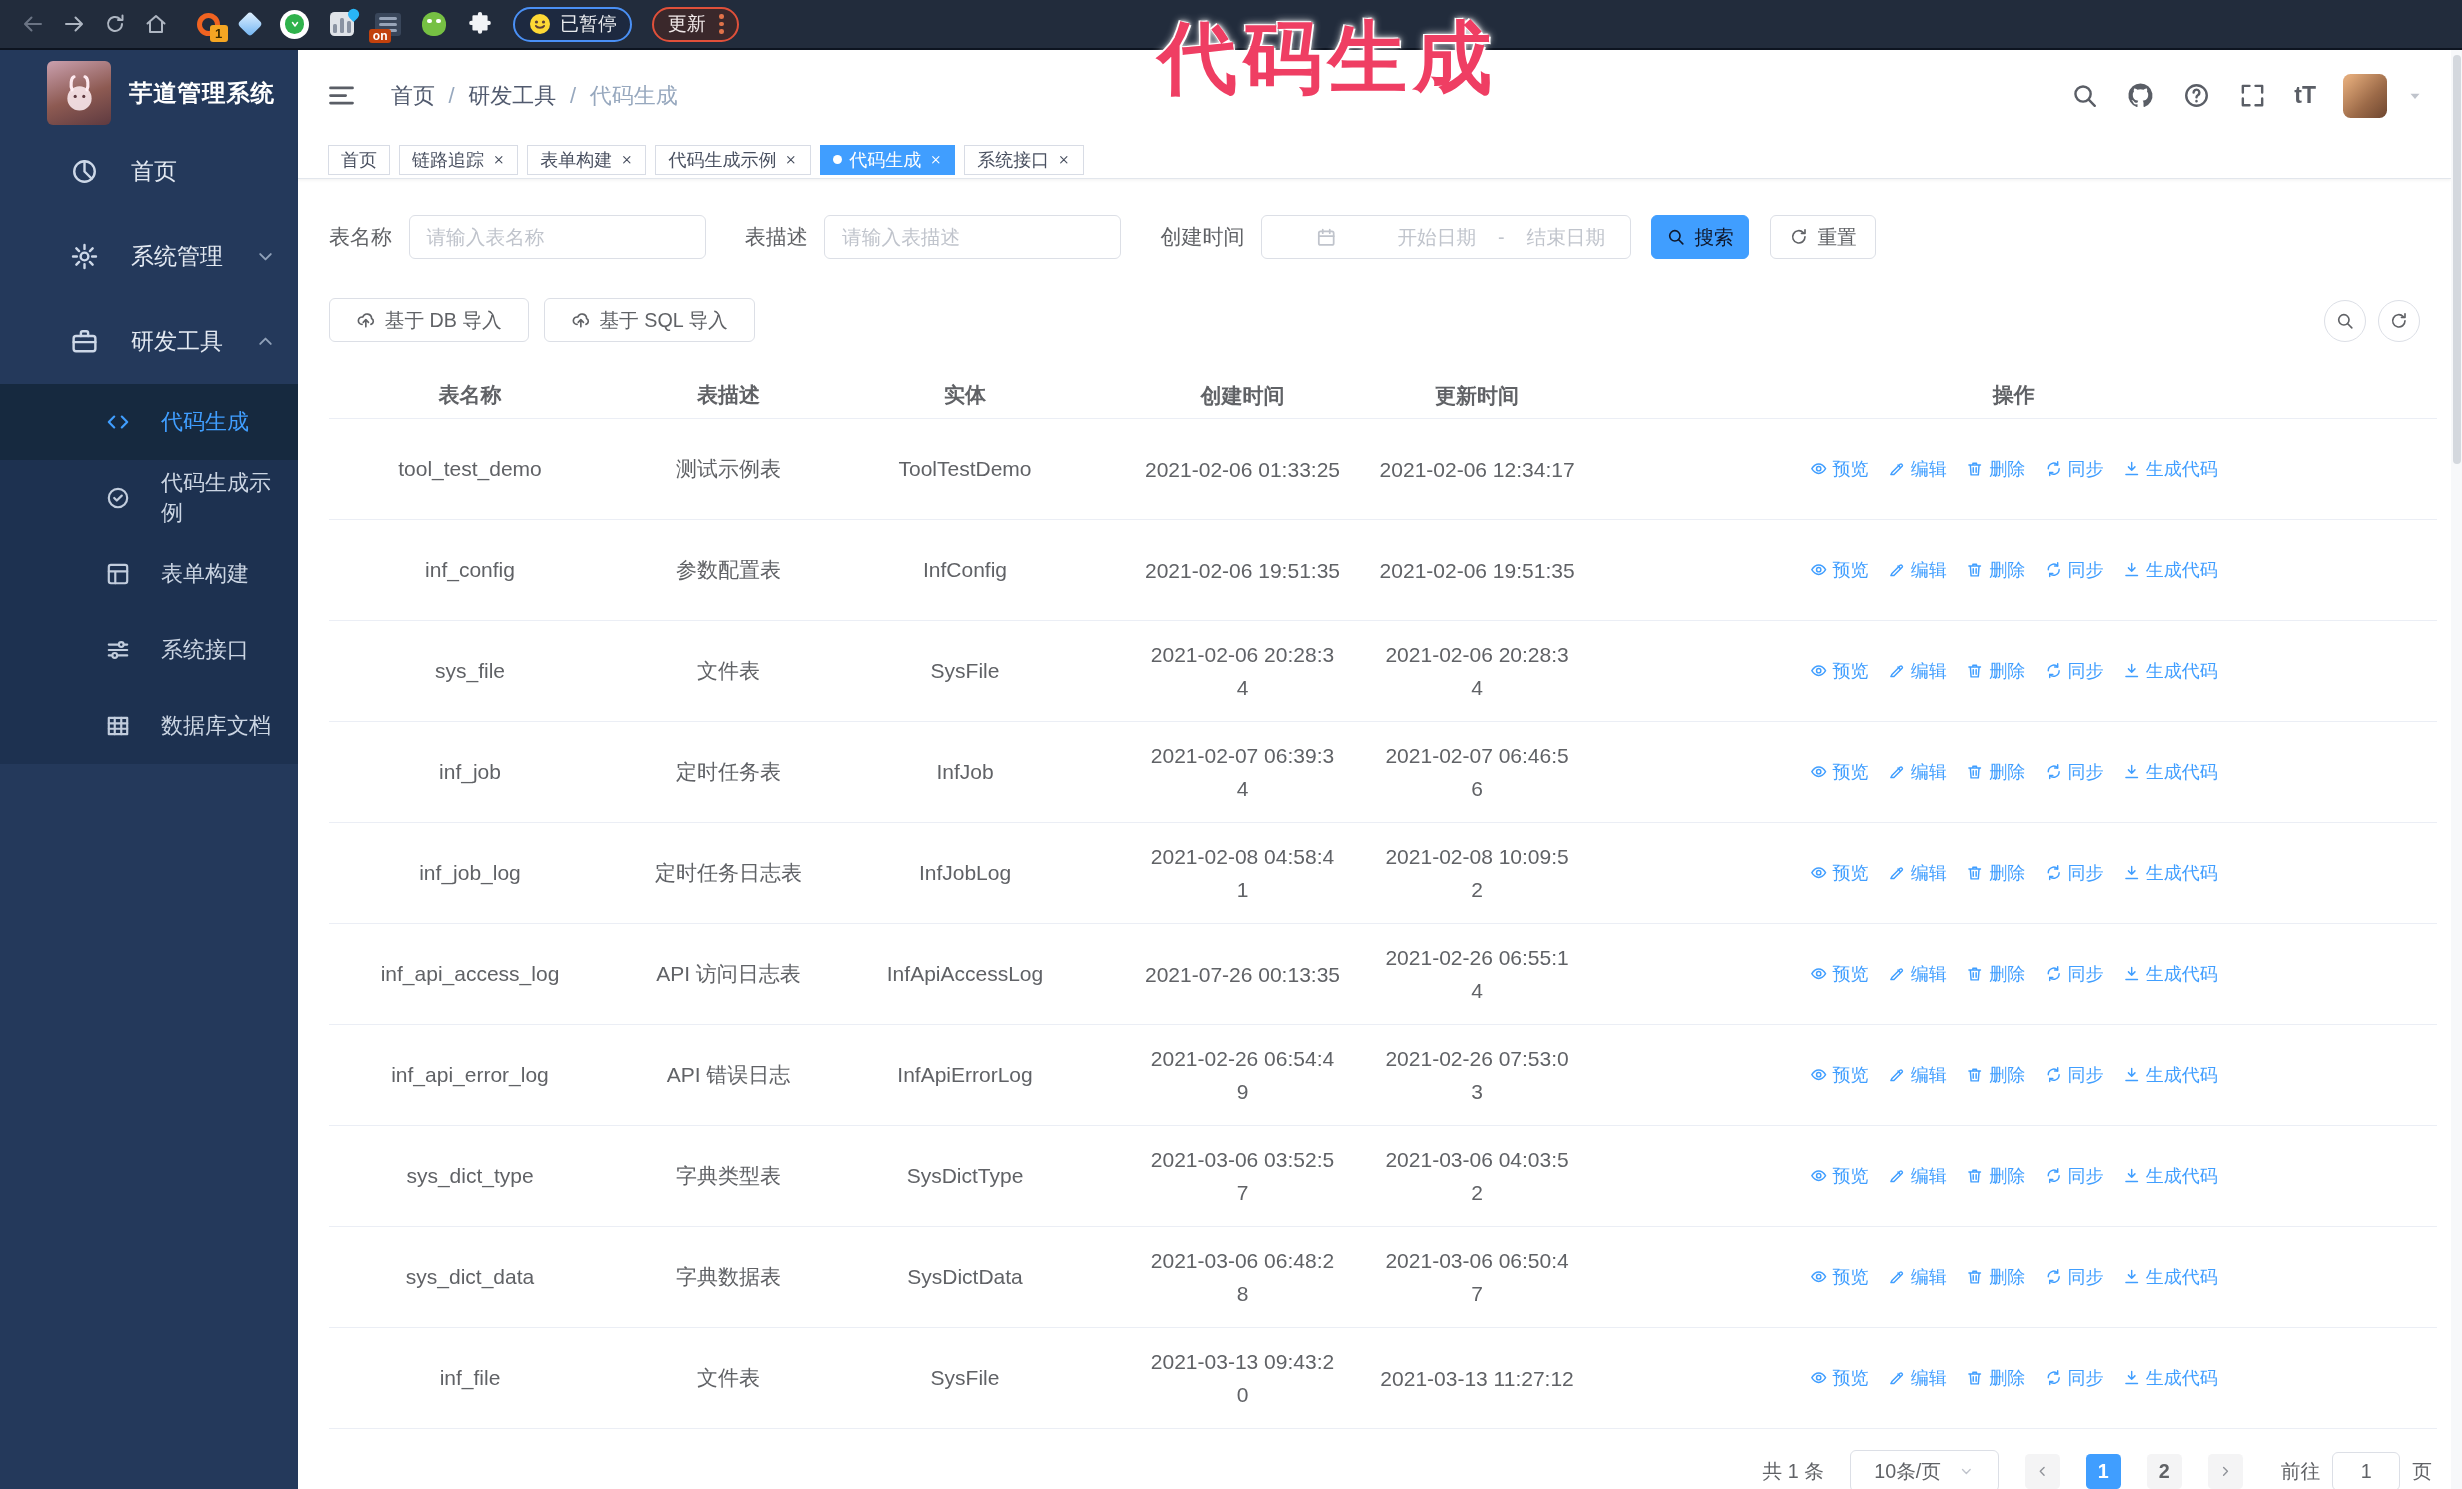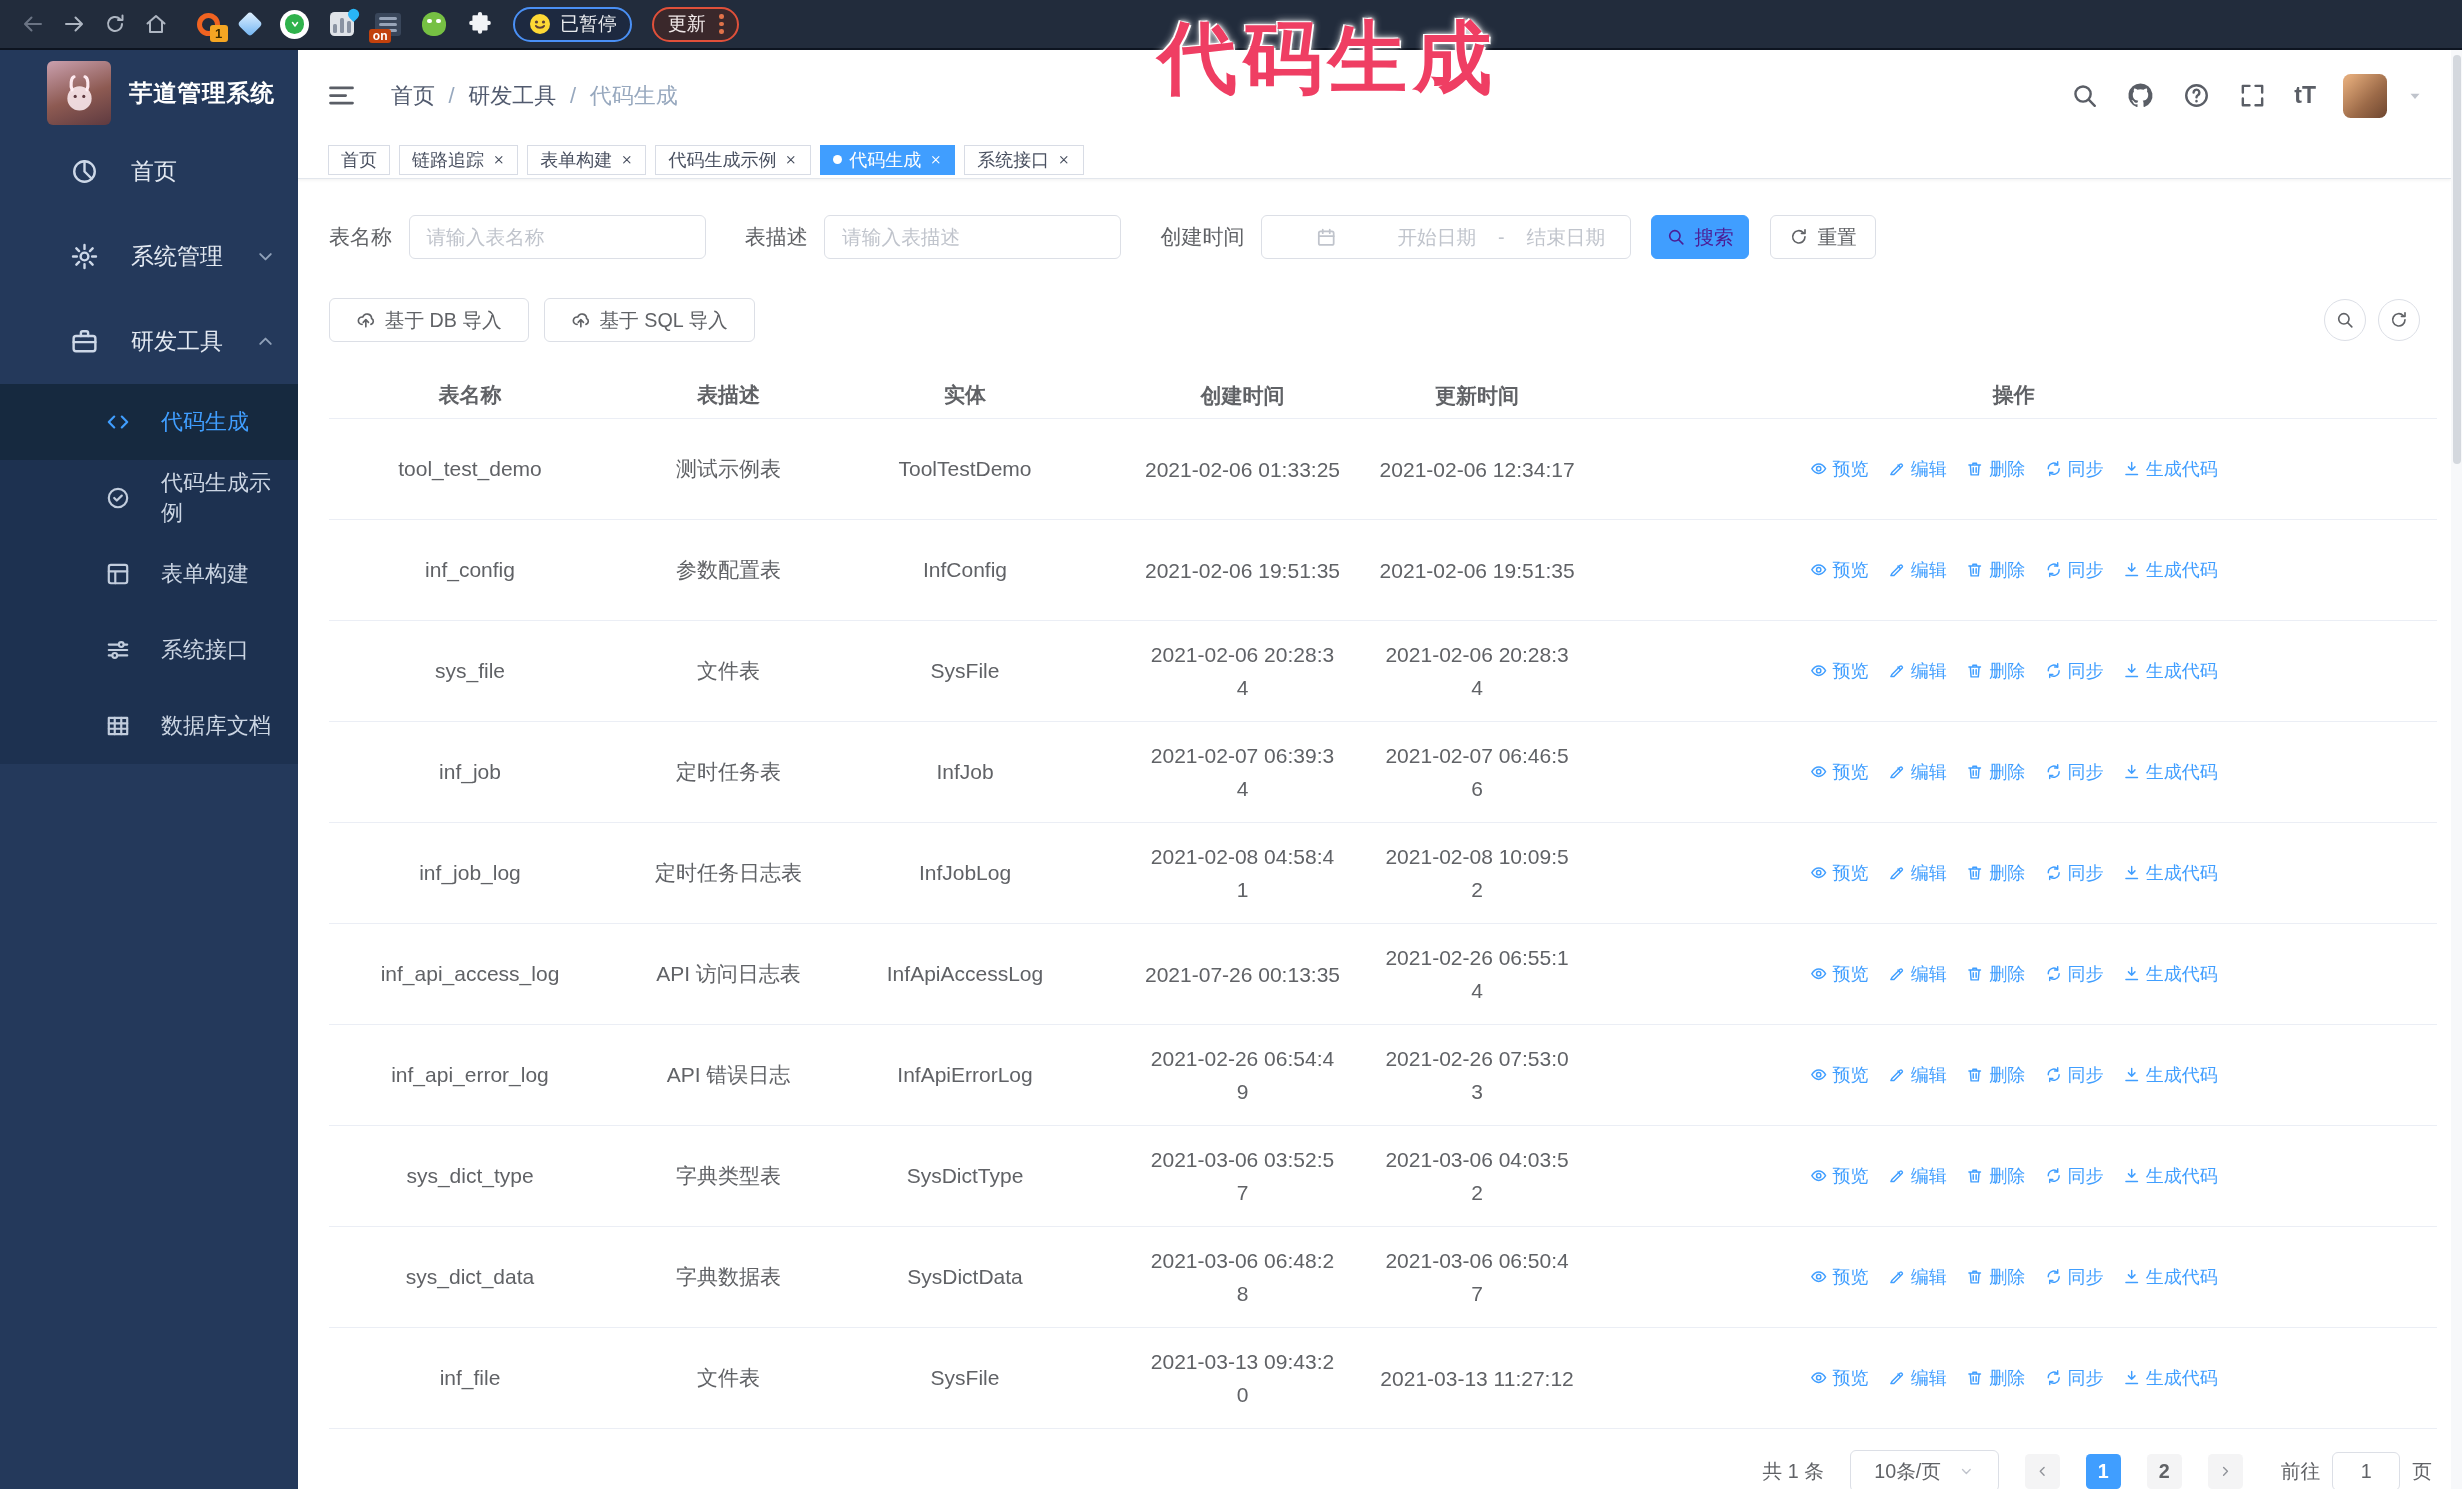--- a/index.html
+++ b/index.html
@@ -109,25 +109,25 @@
 #tname-input{width:297px;margin-right:39px}
 #tdesc-input{width:297px;margin-right:39px}
 #date-range{width:370px;height:44px;border:1.5px solid var(--border);border-radius:6px;display:flex;align-items:center;
   padding:0 15px;gap:12px;color:#c0c4cc;font-size:19.7px;cursor:text}
 #date-range .icn{width:21px;height:21px;color:#c0c4cc}
 #date-range .rs{color:#c0c4cc;flex:none}
 #date-range span{flex:1;text-align:center;white-space:nowrap}
 .btn{height:44px;border-radius:6px;display:inline-flex;align-items:center;justify-content:center;
   font-size:19.7px;cursor:pointer;gap:9px;white-space:nowrap}
 .btn .icn{width:19.7px;height:19.7px}
-#search-btn{background:var(--accent);color:#4c1d95;border:1.5px solid var(--accent);width:98px;margin-left:19.7px}
+#search-btn{background:var(--accent);color:#0f172a;border:1.5px solid var(--accent);width:98px;margin-left:19.7px}
 #reset-btn{background:#fff;color:#606266;border:1.5px solid var(--border);width:106px;margin-left:21px}
 
 
-#btn-row{display:flex;align-items:center;margin-top:39px}
+#btn-row{display:flex;align-items:flex-end;margin-top:39px}
 .plain-btn{background:#fff;border:1.5px solid var(--border);color:#606266;padding:0 26px}
 #import-sql-btn{margin-left:15px}
 #mini-btns{margin-left:auto;display:flex;gap:12px;margin-right:16.7px}
 .circle-btn{width:42px;height:42px;border-radius:50%;border:1.5px solid var(--border);background:#fff;
   display:flex;align-items:center;justify-content:center;color:#606266;cursor:pointer}
 .circle-btn .icn{width:19.7px;height:19.7px}
 
 
 #table{margin-top:30px;width:2108px}
 .tr{display:flex;align-items:center;border-bottom:1.5px solid var(--tbl-border)}

